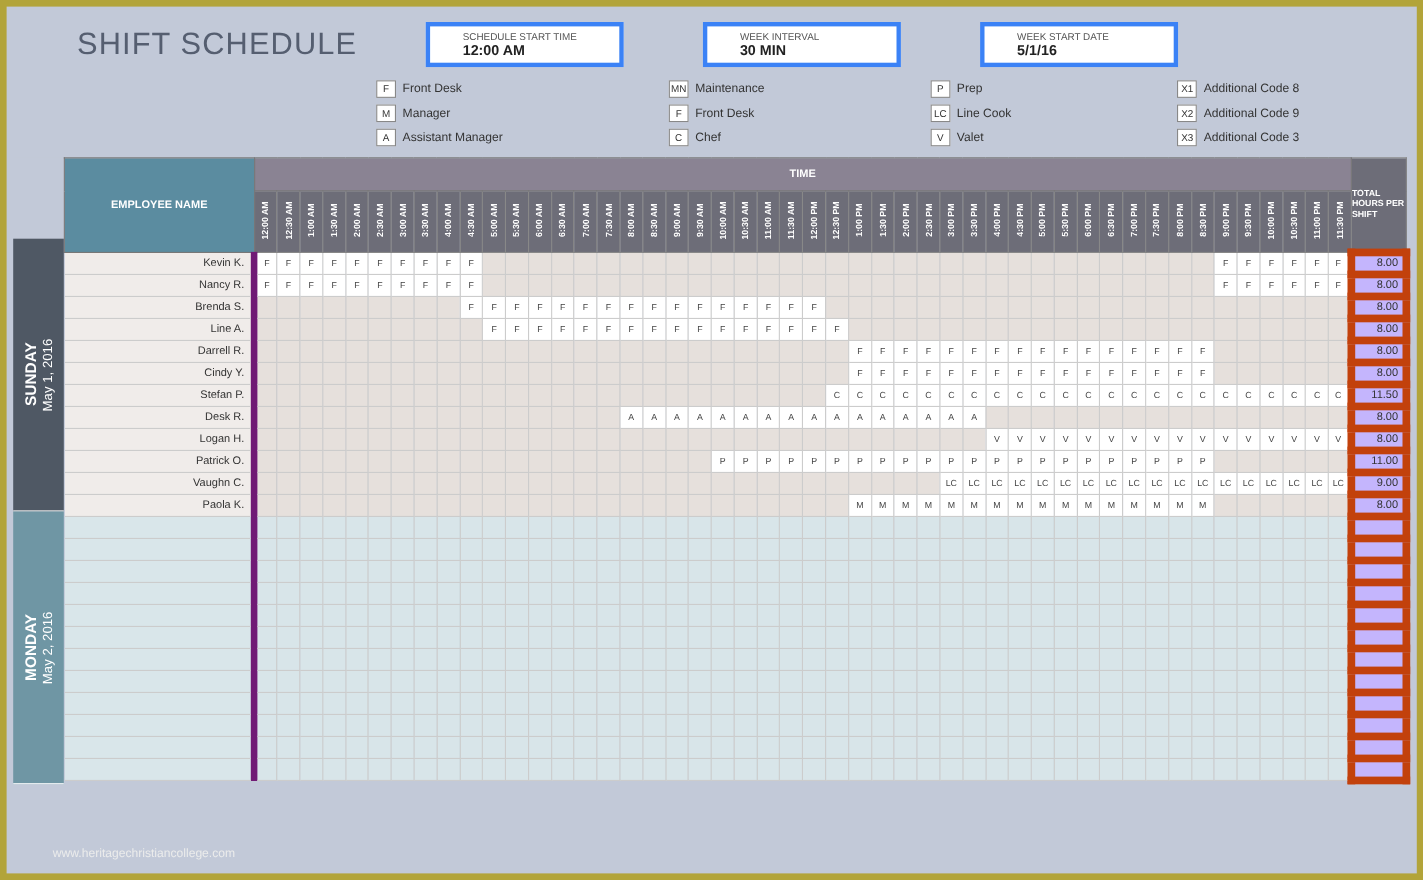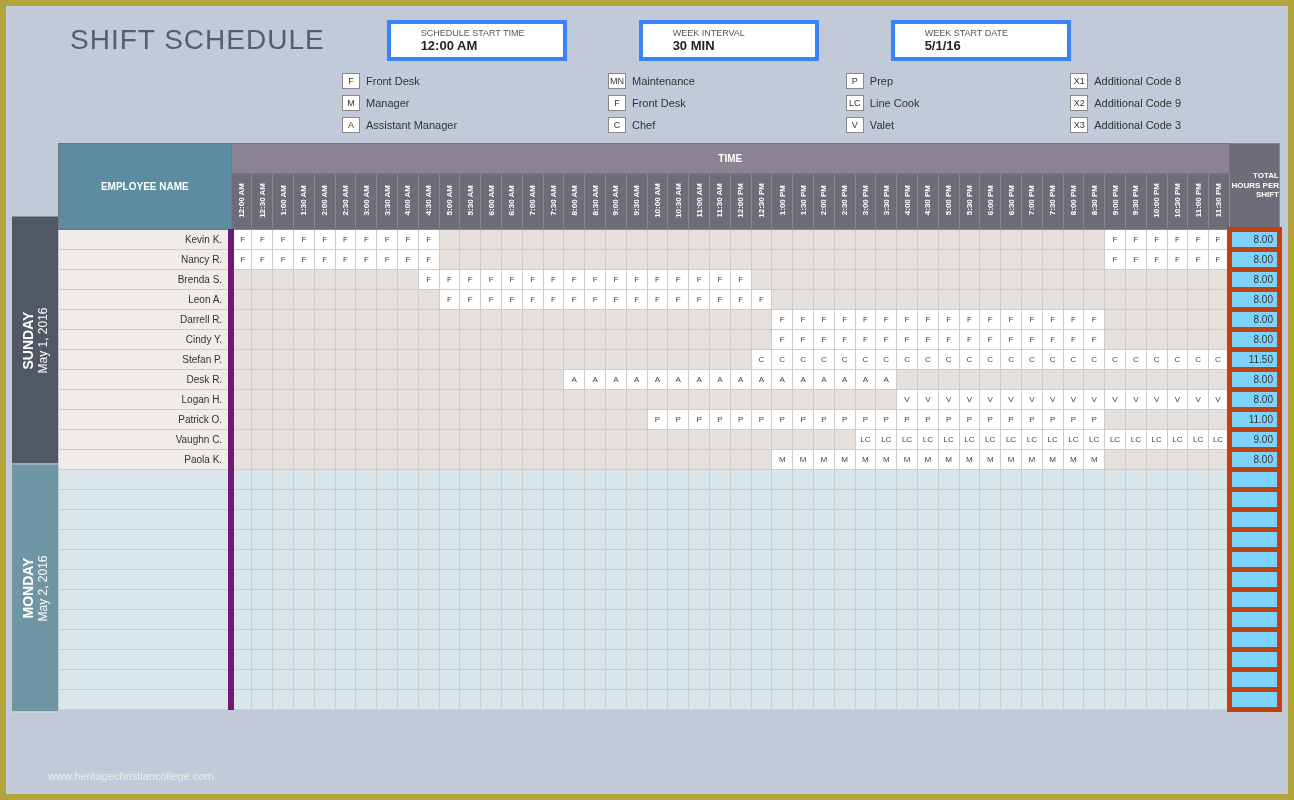--- a/index.html
+++ b/index.html
@@ -117,21 +117,21 @@
   .time-col span {
     writing-mode: vertical-rl;
     transform: rotate(180deg);
     display: inline-block;
     white-space: nowrap;
   }
   .total-header {
     background: #6d6d78;
     color: #fff;
     font-size: 8px;
-    text-align: right;
+    text-align: left;
     width: 48px;
     border: 1px solid #888;
     vertical-align: middle;
     line-height: 1.2;
   }
   .emp-cell {
     background: #f0ecea;
     font-size: 10px;
     text-align: right;
     padding-right: 6px;
@@ -146,25 +146,25 @@
     border: 1px solid #ccc;
     font-size: 8px;
     text-align: center;
     color: #444;
     width: 20px;
     height: 20px;
   }
   .slot.empty-alt { background: #d8e5e9; }
   .slot.filled { background: #ffffff; }
   .total-cell {
-    background: #7dd3fc;
+    background: #c4b5fd;
     font-size: 10px;
     text-align: right;
     padding-right: 4px;
-    border: 5px solid #c2410c;
+    border: 7px solid #c2410c;
     color: #333;
   }
   .watermark {
     position: absolute;
     bottom: 18px;
     left: 48px;
     font-size: 11px;
     color: #f0f0ee;
     opacity: 0.9;
   }
@@ -469,21 +469,21 @@
               <td class="slot"></td>
               <td class="slot"></td>
               <td class="slot"></td>
               <td class="slot"></td>
               <td class="slot"></td>
               <td class="slot"></td>
               <td class="slot"></td>
               <td class="total-cell">8.00</td>
             </tr>
             <tr>
-              <td class="emp-cell">Leon A.</td>
+              <td class="emp-cell">Line A.</td>
               <td class="slot"></td>
               <td class="slot"></td>
               <td class="slot"></td>
               <td class="slot"></td>
               <td class="slot"></td>
               <td class="slot"></td>
               <td class="slot"></td>
               <td class="slot"></td>
               <td class="slot"></td>
               <td class="slot"></td>

